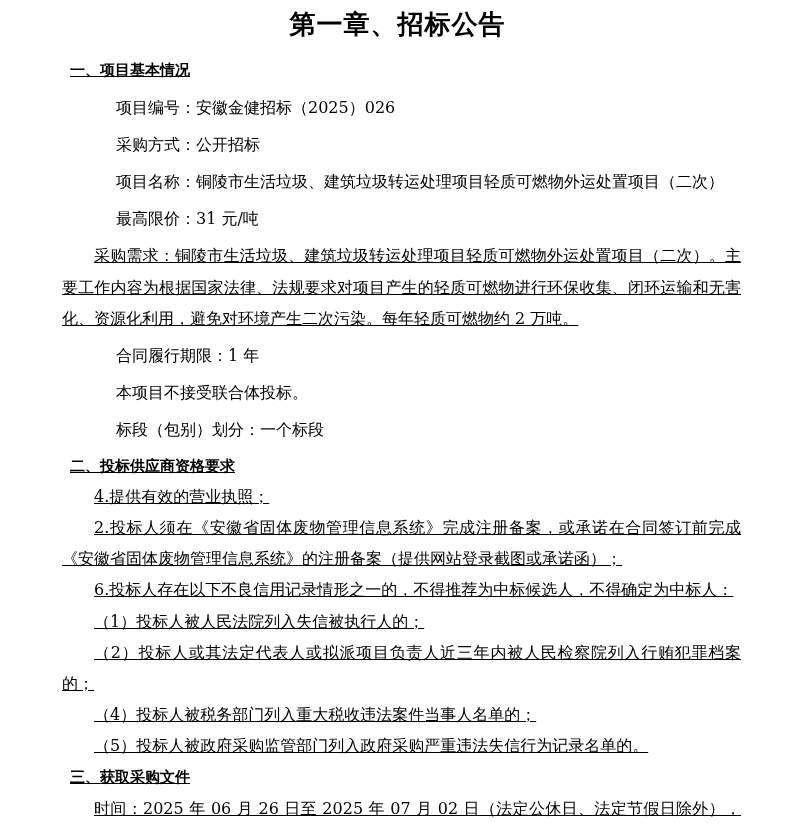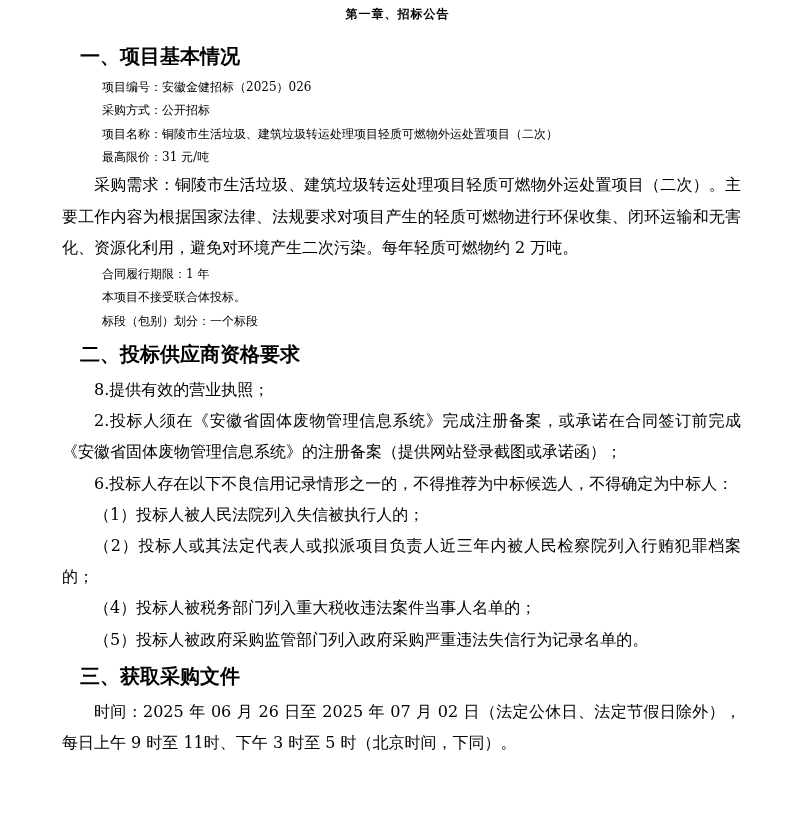--- a/index.html
+++ b/index.html
@@ -16,56 +16,58 @@
   }
   .page {
     position: relative;
     width: 795px;
     height: 823px;
     box-sizing: border-box;
     padding: 0 40px 0 40px;
   }
   .doc-title {
     text-align: center;
-    font-size: 12px;
+    font-size: 26px;
     font-weight: bold;
     letter-spacing: 1px;
     margin: 6px 0 14px 0;
     line-height: 1.4;
   }
   .section-heading {
-    font-size: 20px;
+    font-size: 15px;
     font-weight: bold;
     line-height: 1.95;
     margin: 2px 0 0 0;
     text-indent: 2em;
+    text-decoration: underline;
   }
   .para {
-    font-size: 12px;
+    font-size: 16px;
     line-height: 1.95;
-    margin: 0;
+    margin: 6px;
     text-indent: 2em;
     text-align: justify;
     text-justify: inter-ideograph;
   }
   .para-flow {
     font-size: 16px;
     line-height: 1.95;
     margin: 0;
     text-indent: 2em;
     text-align: justify;
     text-justify: inter-ideograph;
   }
   .body-block {
     padding-left: 38px;
     padding-right: 10px;
   }
   .wide-block {
     padding-left: 22px;
     padding-right: 14px;
+    text-decoration: underline;
   }
 </style>
 </head>
 <body>
 
 <div class="page">
 
   <h1 class="doc-title">第一章、招标公告</h1>
 
   <div>
@@ -82,21 +84,21 @@
     <div class="body-block">
       <p class="para">合同履行期限：1 年</p>
       <p class="para">本项目不接受联合体投标。</p>
       <p class="para">标段（包别）划分：一个标段</p>
     </div>
   </div>
 
   <div>
     <div class="section-heading">二、投标供应商资格要求</div>
     <div class="wide-block">
-      <p class="para-flow">8.提供有效的营业执照；</p>
+      <p class="para-flow">4.提供有效的营业执照；</p>
       <p class="para-flow">2.投标人须在《安徽省固体废物管理信息系统》完成注册备案，或承诺在合同签订前完成《安徽省固体废物管理信息系统》的注册备案（提供网站登录截图或承诺函）；</p>
       <p class="para-flow">6.投标人存在以下不良信用记录情形之一的，不得推荐为中标候选人，不得确定为中标人：</p>
       <p class="para-flow">（1）投标人被人民法院列入失信被执行人的；</p>
       <p class="para-flow">（2）投标人或其法定代表人或拟派项目负责人近三年内被人民检察院列入行贿犯罪档案的；</p>
       <p class="para-flow">（4）投标人被税务部门列入重大税收违法案件当事人名单的；</p>
       <p class="para-flow">（5）投标人被政府采购监管部门列入政府采购严重违法失信行为记录名单的。</p>
     </div>
   </div>
 
   <div>

